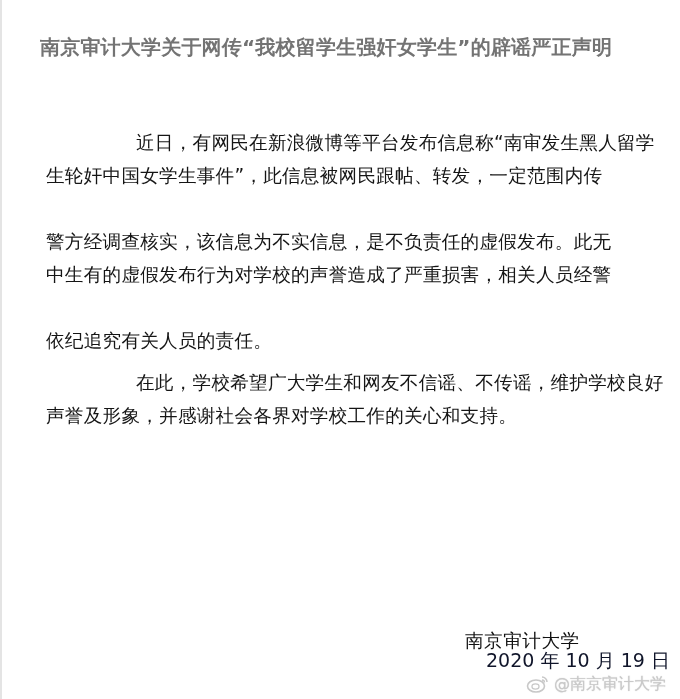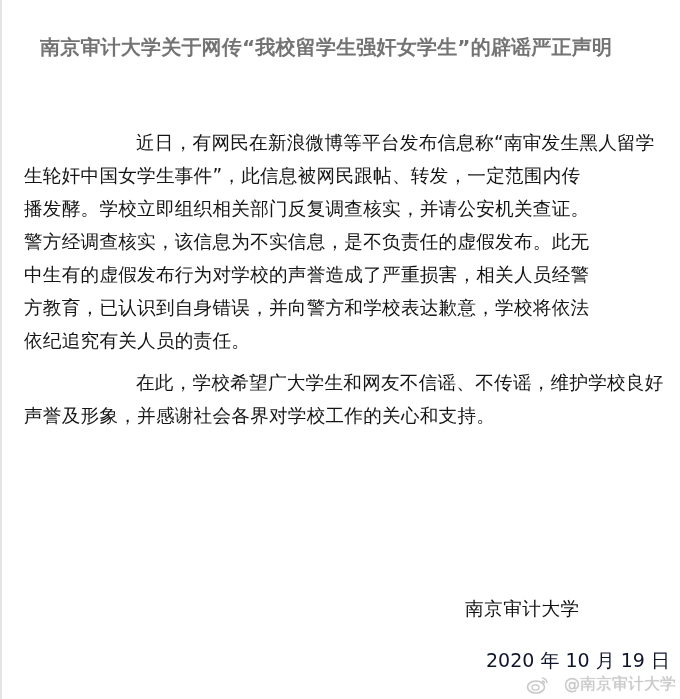--- a/index.html
+++ b/index.html
@@ -14,54 +14,52 @@
     position: absolute; left: 0; top: 0; width: 680px; height: 699px;
     border-left: 2px solid #e4e4e4;
     box-sizing: border-box;
   }
   .title {
     position: absolute; left: 38px; top: 34px; width: 630px;
     font-size: 20px; font-weight: bold; letter-spacing: 0.2px;
     white-space: nowrap; color: #737373;
   }
   .line {
-    position: absolute; left: 22px;
+    position: absolute; left: 44px;
     font-size: 18.6px; letter-spacing: 0.25px;
     white-space: nowrap; color: #151515;
   }
   .indent { left: 86px; margin-left: 48px; }
   .sig {
-    position: absolute; left: 463px; top: 596px;
+    position: absolute; left: 463px; top: 628px;
     font-size: 18.6px; white-space: nowrap; letter-spacing: 0.5px;
   }
   .date {
     position: absolute; left: 441px; top: 648px;
     font-size: 19px; white-space: nowrap; color: #10152a; margin-left: 43px;
   }
   .watermark {
     position: absolute; left: 524px; top: 674px;
     font-size: 16px; color: rgba(200,200,200,0.85);
     white-space: nowrap;
-    display: flex; align-items: flex-end; gap: 14px;
+    display: flex; align-items: flex-start; gap: 4px;
     text-shadow: 0 0 1px rgba(160,160,160,0.6);
   }
   .weibo-icon { width: 24px; height: 20px; }
 </style>
 </head>
 <body>
 
 <div class="page">
   <div class="title">南京审计大学关于网传“我校留学生强奸女学生”的辟谣严正声明</div>
 
   <div class="line indent" style="top:130px">近日，有网民在新浪微博等平台发布信息称“南审发生黑人留学</div>
   <div class="line" style="top:163px">生轮奸中国女学生事件”，此信息被网民跟帖、转发，一定范围内传</div>
-  <div class="line" style="top:196px">播发酵。学校立即组织相关部门反复调查核实，并请公安机关查证。</div>
   <div class="line" style="top:229px">警方经调查核实，该信息为不实信息，是不负责任的虚假发布。此无</div>
   <div class="line" style="top:262px">中生有的虚假发布行为对学校的声誉造成了严重损害，相关人员经警</div>
-  <div class="line" style="top:295px">方教育，已认识到自身错误，并向警方和学校表达歉意，学校将依法</div>
   <div class="line" style="top:328px">依纪追究有关人员的责任。</div>
 
   <div class="line" style="top:403px">声誉及形象，并感谢社会各界对学校工作的关心和支持。</div>
   <div class="line indent" style="top:370px">在此，学校希望广大学生和网友不信谣、不传谣，维护学校良好</div>
 
   <div class="sig">南京审计大学</div>
   <div class="date">2020 年 10 月 19 日</div>
 
   <div class="watermark">
     <svg class="weibo-icon" viewBox="0 0 24 20">

